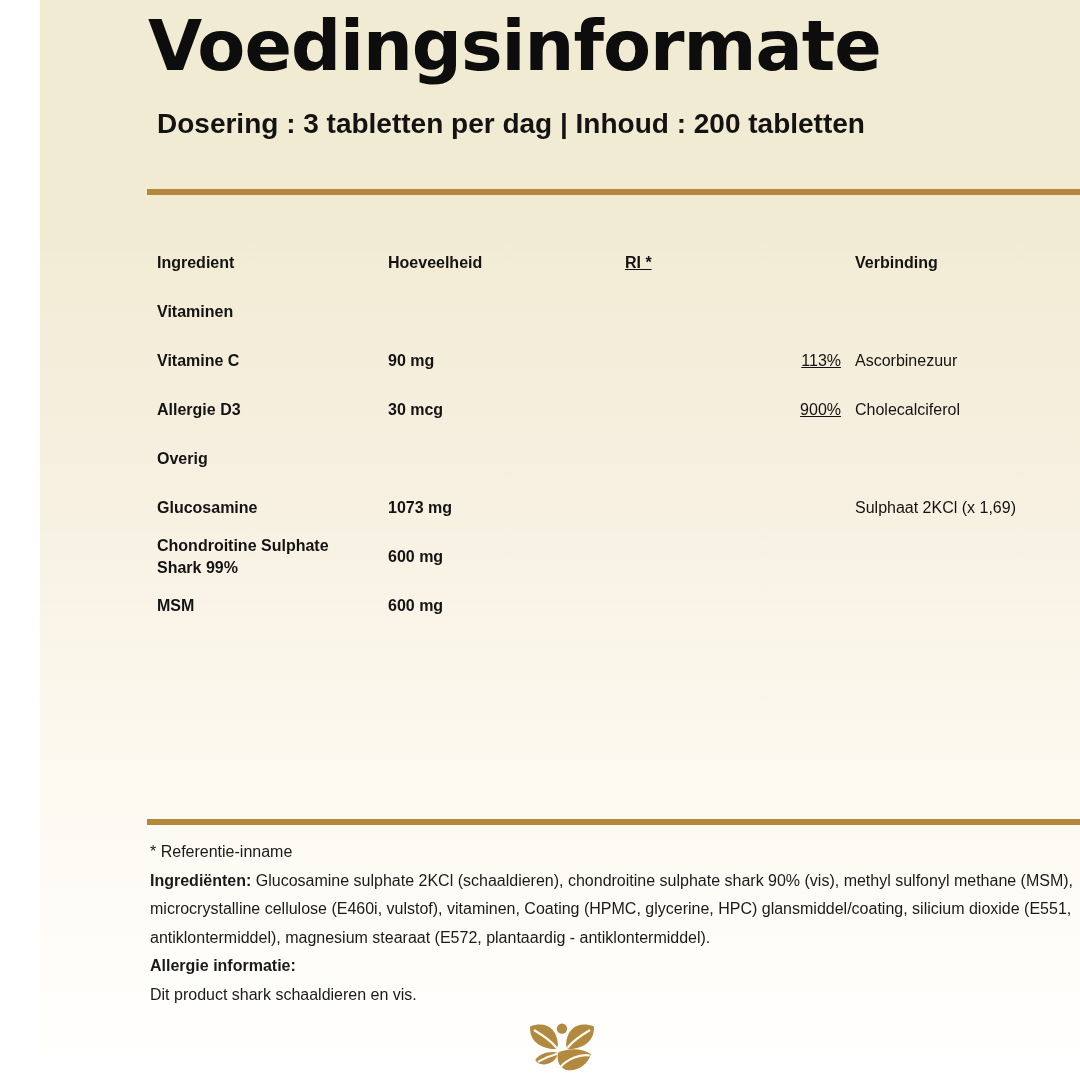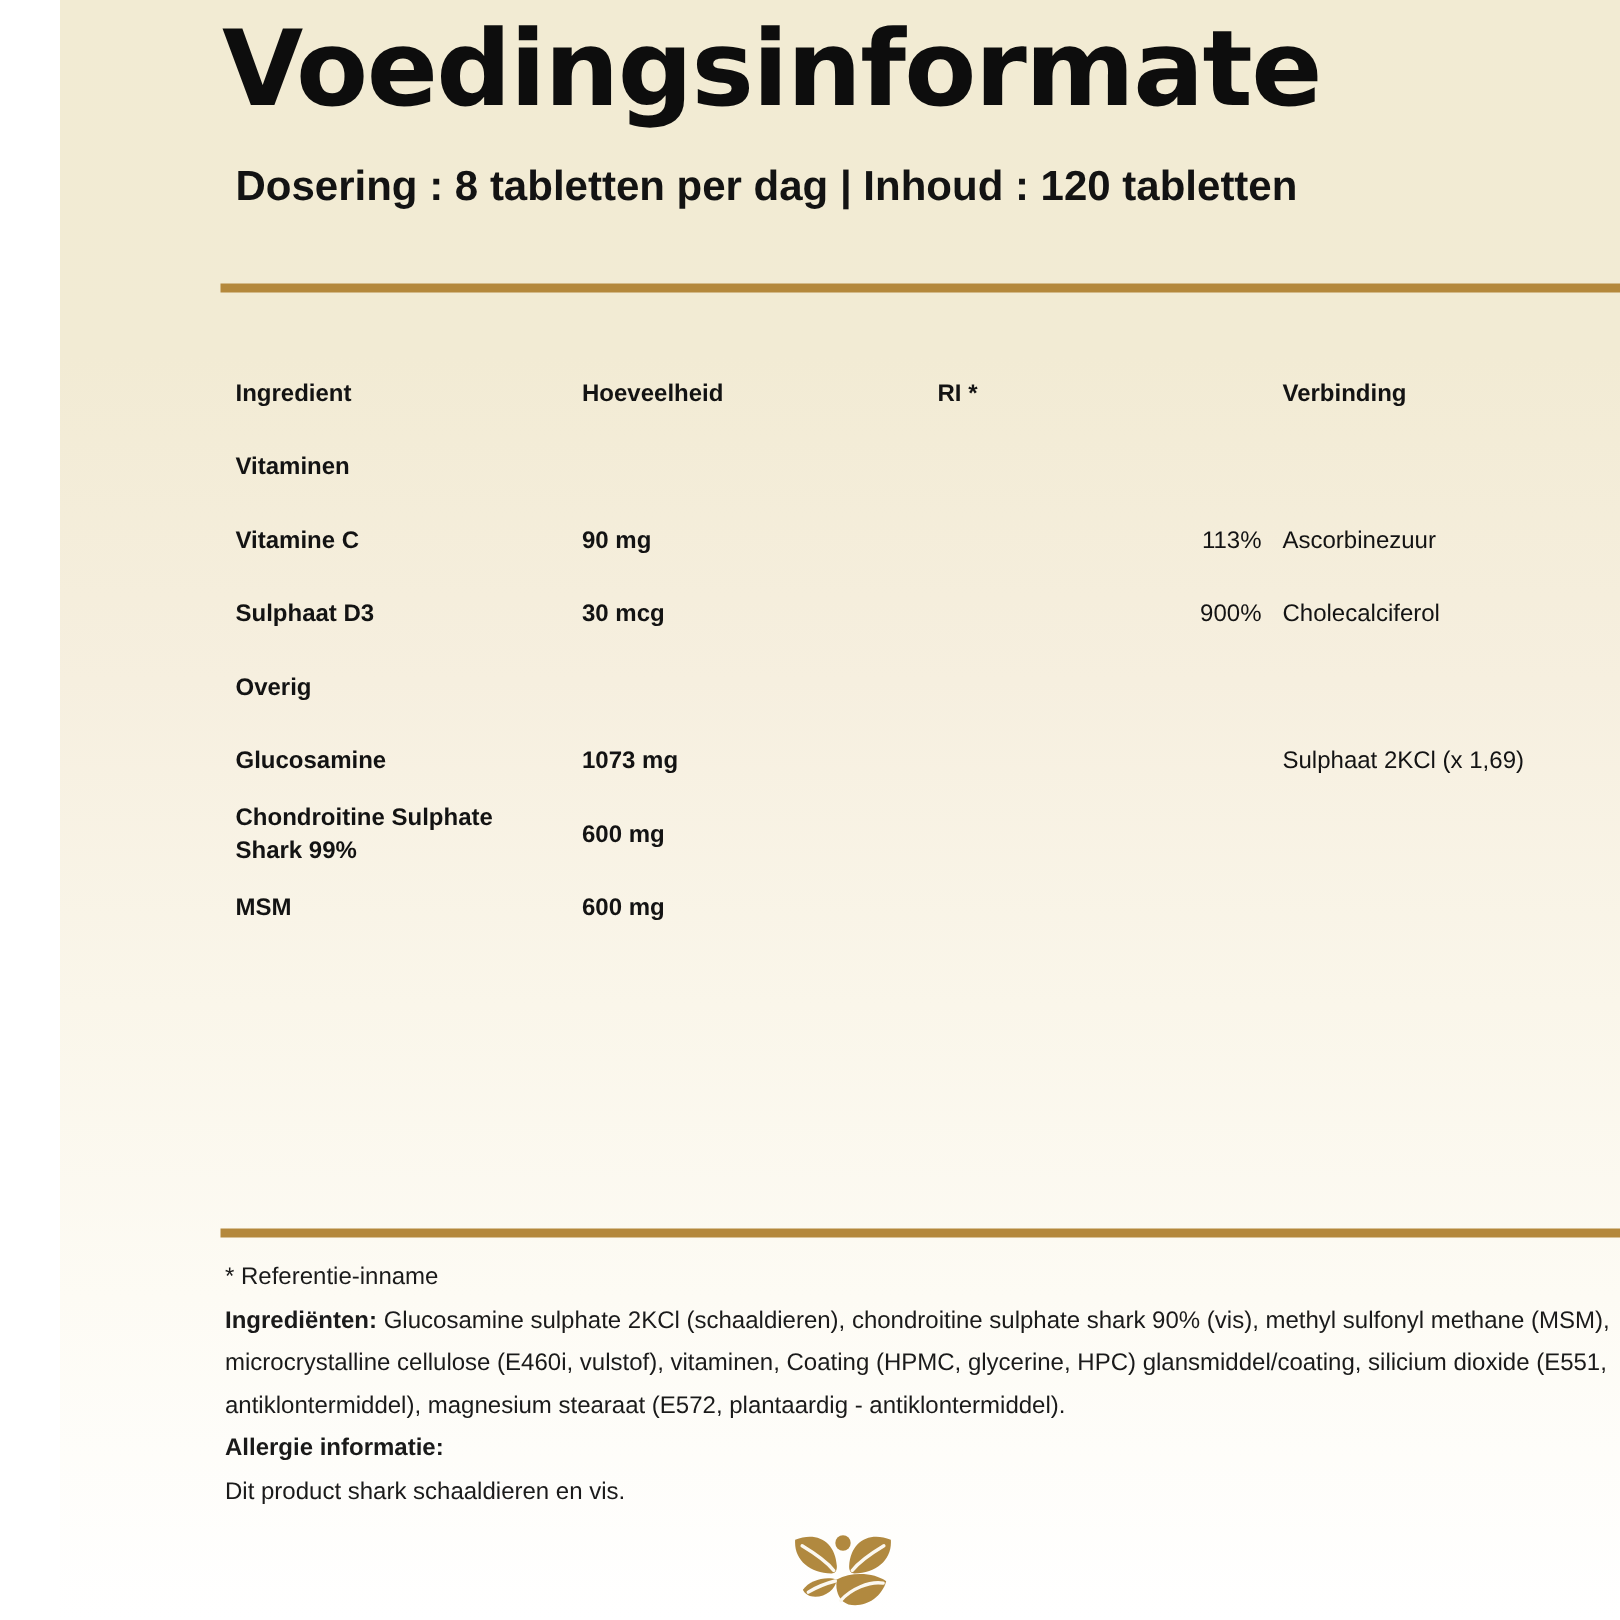--- a/index.html
+++ b/index.html
@@ -31,42 +31,42 @@
   .rule-bottom { top:819px; }
 
   
   .table { position:absolute; left:117px; top:238px; width:923px; font-size:16px; }
   .t-row {
     display:grid; grid-template-columns:231px 237px 216px 1fr;
     min-height:49px; align-items:center;
   }
   .c-name   { font-weight:700; padding-right:28px; line-height:1.35; }
   .c-amount { font-weight:700; }
-  .c-ri     { text-align:right; }
+  .c-ri     { text-align:right;text-decoration:underline; }
   .c-ri.head{ text-align:left; font-weight:700; }
   .c-comp   { padding-left:14px; }
   .t-head > div { font-weight:700; }
 
   
   .footer {
     position:absolute; left:110px; top:838px; width:958px;
     font-size:16px; line-height:28.5px; color:#1A1A1A;
   }
   .footer .bold { font-weight:700; }
 
   
   .logo { position:absolute; left:486px; top:1022px; width:72px; height:50px; }
 </style>
 </head>
 <body>
 
 <div class="canvas">
 
   <div class="title">Voedingsinformate</div>
-  <div class="subtitle">Dosering : 8 tabletten per dag | Inhoud : 120 tabletten</div>
+  <div class="subtitle">Dosering : 3 tabletten per dag | Inhoud : 200 tabletten</div>
 
   <div class="rule rule-top"></div>
 
   <div class="table">
 
     <div class="t-row t-head">
       <div class="c-name">Ingredient</div>
       <div class="c-amount">Hoeveelheid</div>
       <div class="c-ri head">RI *</div>
       <div class="c-comp">Verbinding</div>
@@ -80,21 +80,21 @@
     </div>
 
     <div class="t-row">
       <div class="c-name">Vitamine C</div>
       <div class="c-amount">90 mg</div>
       <div class="c-ri">113%</div>
       <div class="c-comp">Ascorbinezuur</div>
     </div>
 
     <div class="t-row">
-      <div class="c-name">Sulphaat D3</div>
+      <div class="c-name">Allergie D3</div>
       <div class="c-amount">30 mcg</div>
       <div class="c-ri">900%</div>
       <div class="c-comp">Cholecalciferol</div>
     </div>
 
     <div class="t-row">
       <div class="c-name">Overig</div>
       <div class="c-amount"></div>
       <div class="c-ri"></div>
       <div class="c-comp"></div>

